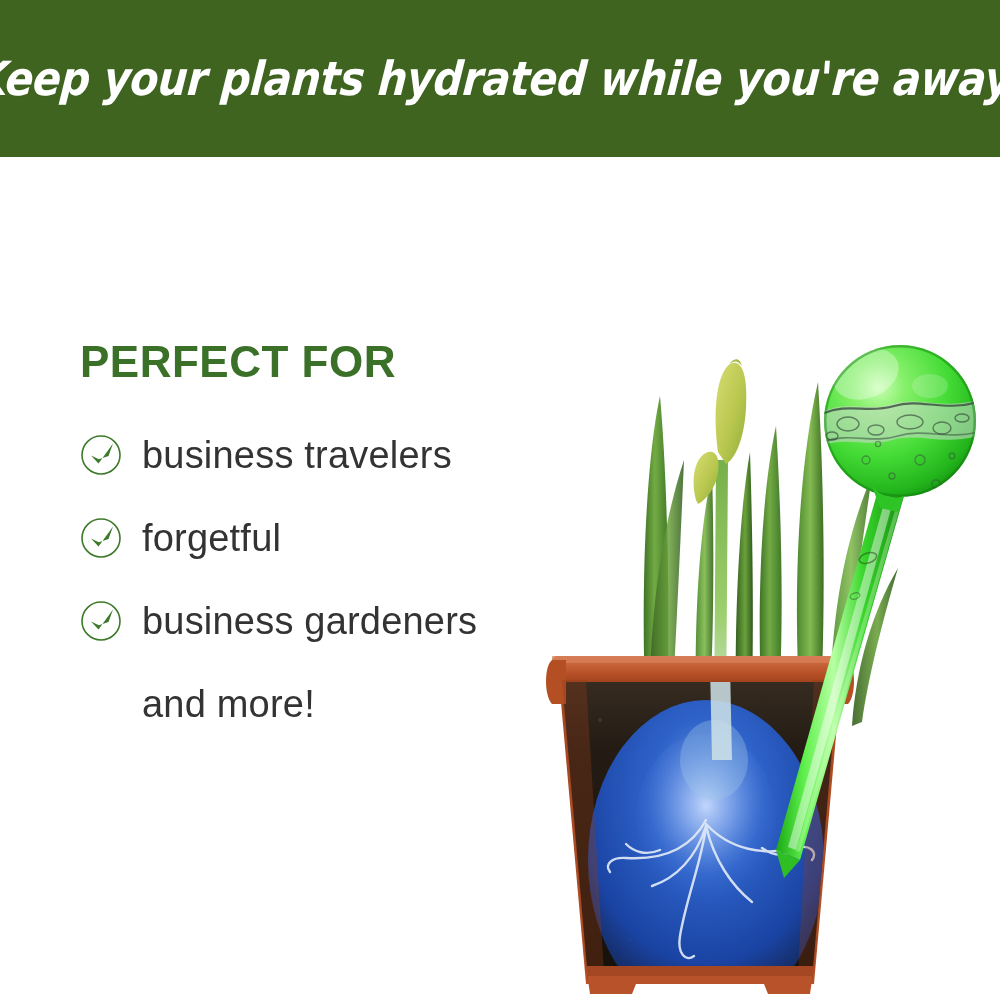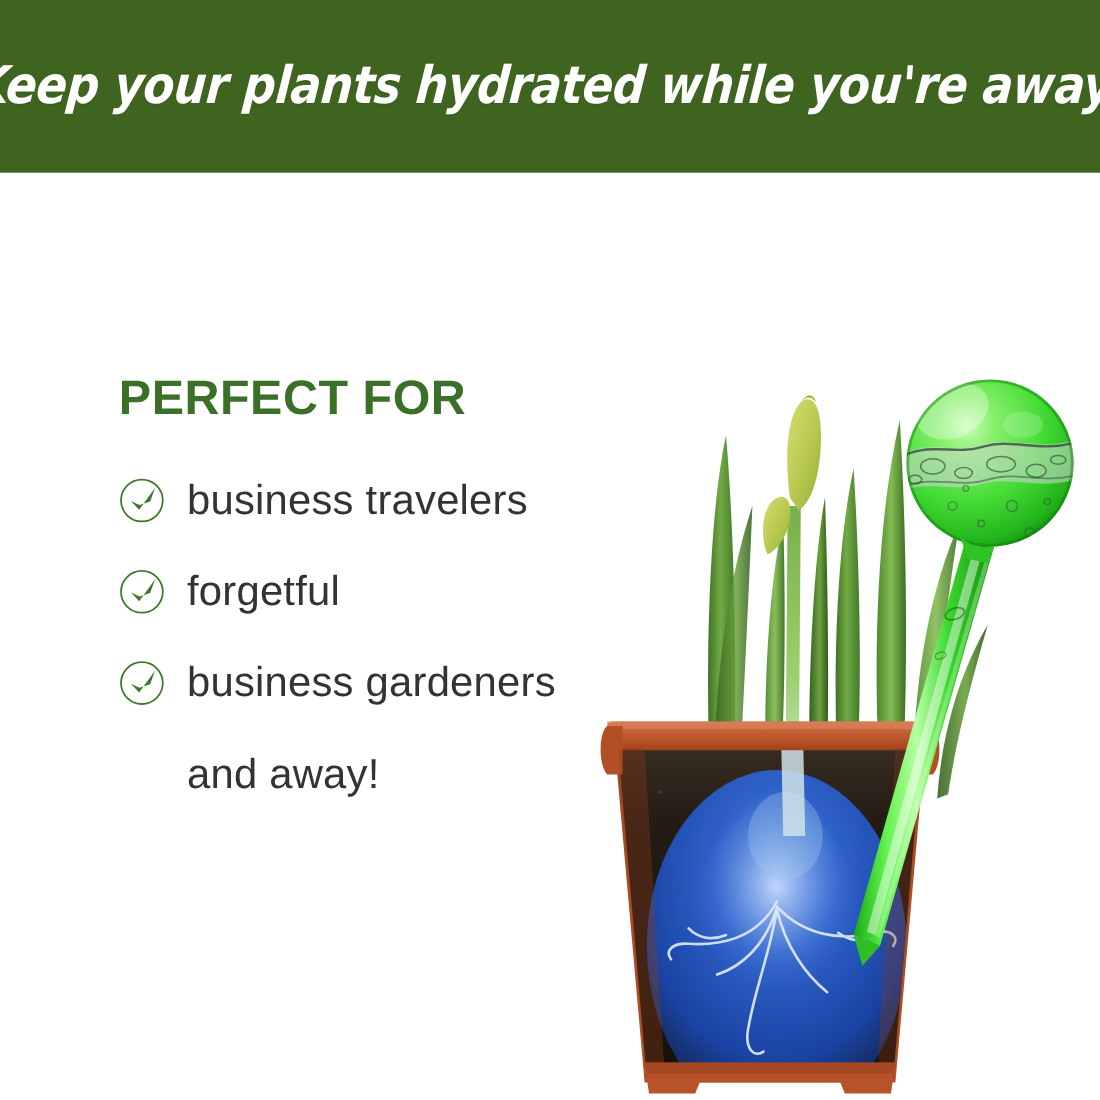--- a/index.html
+++ b/index.html
@@ -23,21 +23,21 @@
     font-style:italic;
     font-weight:700;
     font-size:47px;
     letter-spacing:-0.5px;
     transform:scaleX(0.88) skewX(-5deg);
     white-space:nowrap;
     text-shadow:0 1px 0 rgba(0,0,0,.06);
   }
 
   
-  .copy{ position:absolute; left:80px; top:340px; width:490px;margin-left:28px; }
+  .copy{ position:absolute; left:80px; top:340px; width:490px; }
   .headline{
     color:#3a7027; font-weight:700; font-size:44px; letter-spacing:0.5px;
     line-height:1; margin-bottom:40px;
   }
   .list{ list-style:none; }
   .list-item{ display:flex; align-items:flex-end; margin-bottom:31px; min-height:52px; }
   .check-wrap{ width:50px; flex:0 0 50px; display:flex; align-items:center; justify-content:flex-start; }
   .check-icon{ width:42px; height:42px; display:block; }
   .item-label{
     color:#333333; font-size:38px; line-height:1.05; letter-spacing:0.2px;
@@ -88,21 +88,21 @@
           <svg class="check-icon" viewBox="0 0 42 42" aria-hidden="true">
             <circle cx="21" cy="21" r="19" fill="none" stroke="#3c7a2a" stroke-width="1.6"></circle>
             <path d="M11 21.5 L18.5 29.5 L33 9.5 L28.5 22 L18.8 25.2 Z" fill="#3c7a2a"></path>
           </svg>
         </span>
         <span class="item-label">business gardeners</span>
       </li>
 
       <li class="list-item item-noicon">
         <span class="check-wrap"></span>
-        <span class="item-label">and away!</span>
+        <span class="item-label">and more!</span>
       </li>
 
     </ul>
   </div>
 
   <div class="photo">
     <svg viewBox="0 0 500 840" xmlns="http://www.w3.org/2000/svg">
       <defs>
         <linearGradient id="leafA" x1="0" y1="0" x2="1" y2="0">
           <stop offset="0%" stop-color="#3f7326"></stop>

